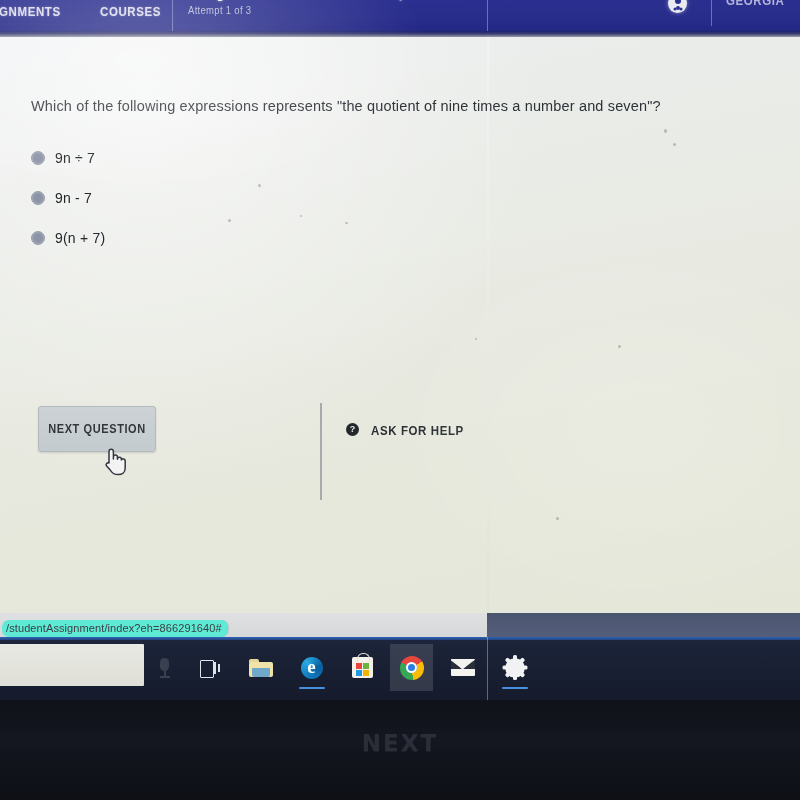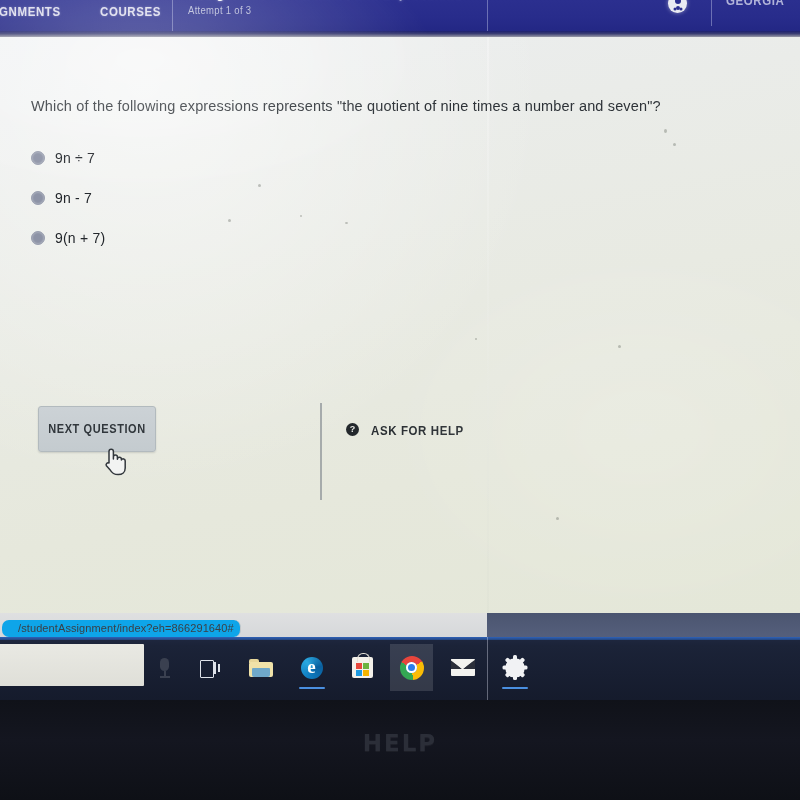--- a/index.html
+++ b/index.html
@@ -165,22 +165,22 @@
     pointer-events:none;
   }
 
   
   .statusbar{
     position:absolute;left:0;top:613px;width:800px;height:24px;
     background:linear-gradient(180deg,#dfe0e1 0%,#d6d8da 100%);
   }
   .status-url{
     position:absolute;left:2px;top:620px;
-    background:#0ea5e9;
-    padding:2px 6px 3px 16px;
+    background:#5eead4;
+    padding:2px 6px 3px 4px;
     font-size:11px;color:#3b4046;letter-spacing:.1px;
     white-space:nowrap;
     border-right:1px solid #c4c7c9;
     border-radius:7px;
   }
   .status-right{
     position:absolute;left:487px;top:613px;width:313px;height:24px;
     background:linear-gradient(180deg,#4b5570 0%,#555f7c 100%);
   }
 
@@ -438,15 +438,15 @@
           <div class="t" style="transform:rotate(45deg);"></div>
           <div class="t" style="transform:rotate(90deg);"></div>
           <div class="t" style="transform:rotate(135deg);"></div>
         </div>
         <div class="tb-underline"></div>
       </div>
     </div>
   </div>
 
   <div class="dell"></div>
-  <div class="dell-logo">HELP</div>
+  <div class="dell-logo">NEXT</div>
 
 </div>
 
 </body></html>

